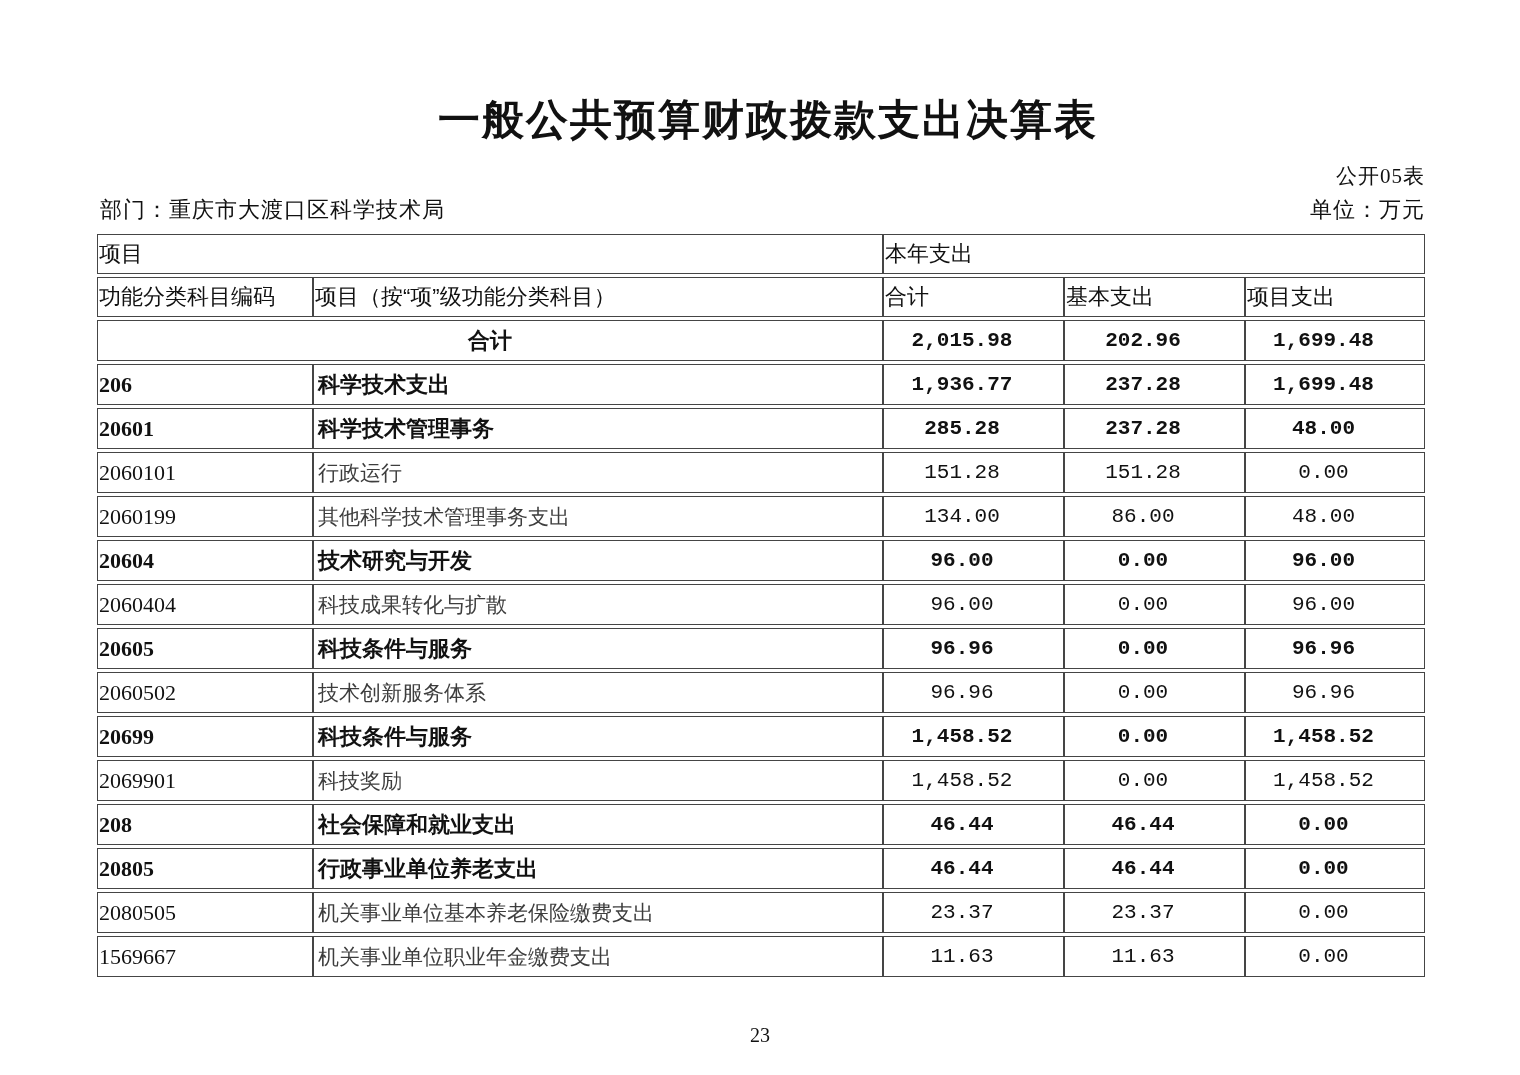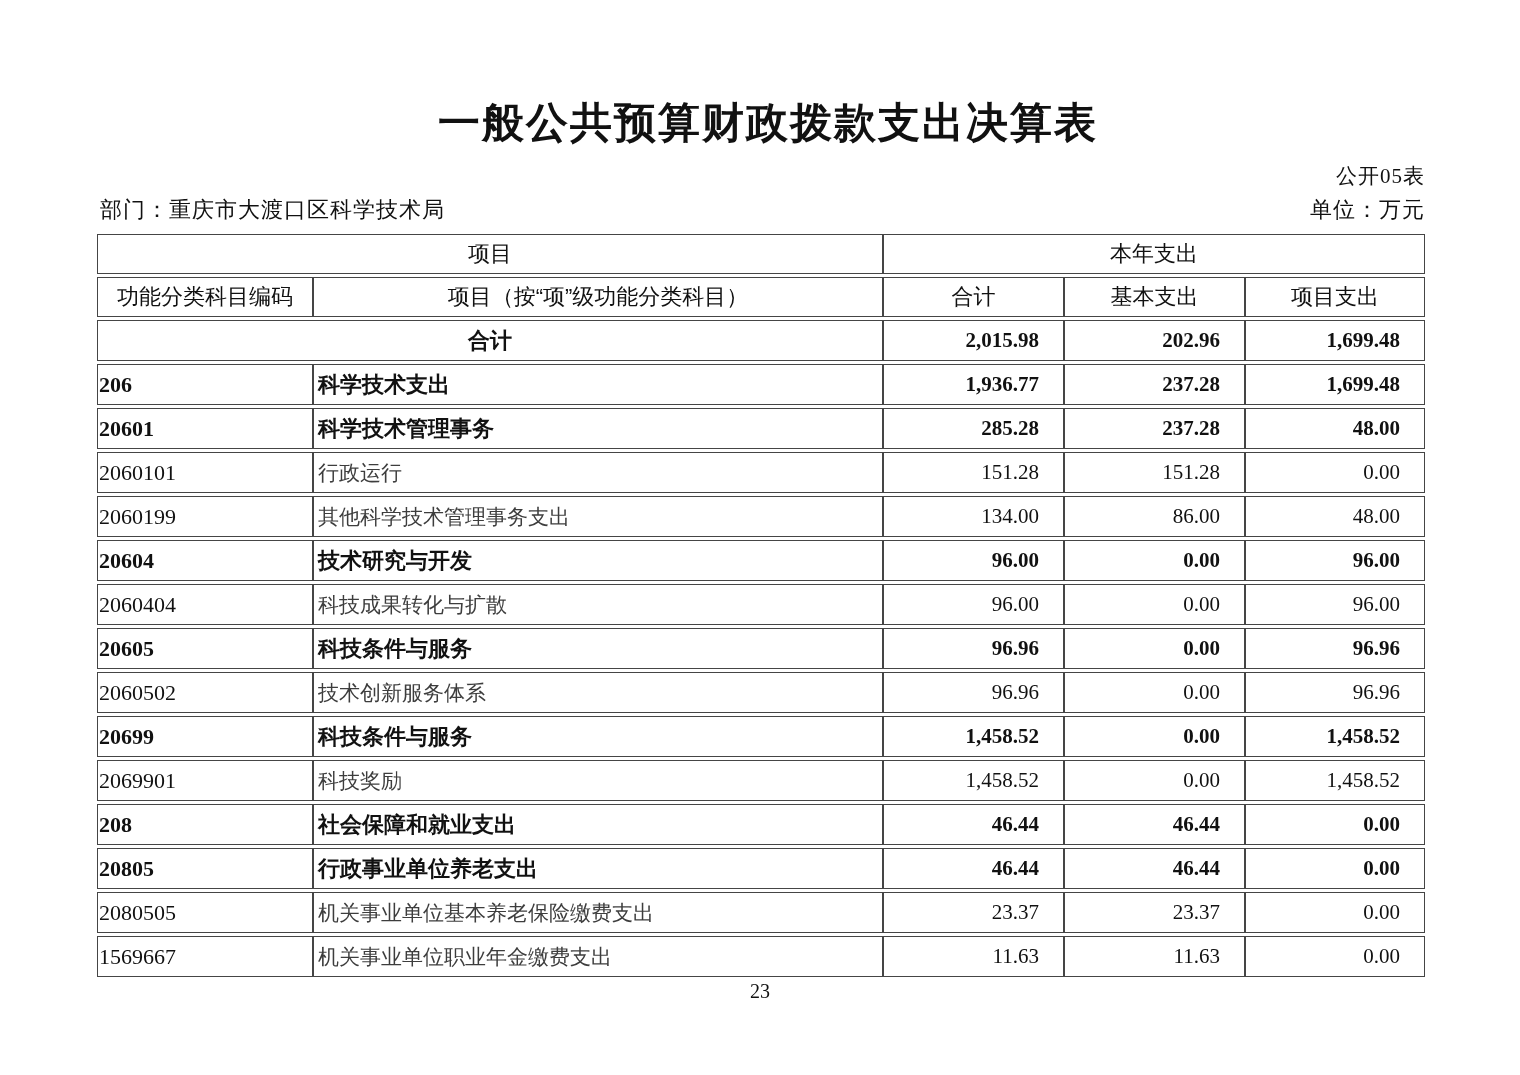--- a/index.html
+++ b/index.html
@@ -13,21 +13,21 @@
   }
   .page {
     position: relative;
     width: 1520px;
     height: 1075px;
     overflow: hidden;
   }
   .doc-title {
     margin: 100px 0 14px 16px;
     text-align: center;
-    font-family: Liberation Serif, serif;
+    font-family: Liberation Mono, monospace;
     font-weight: bold;
     font-size: 42px;
     line-height: 1.1;
     letter-spacing: 2px;
   }
   .meta {
     margin: 16px 95px 6px 100px;
   }
   .doc-label {
     text-align: right;
@@ -54,59 +54,60 @@
     border: 1px solid #454545;
     background: #ffffff;
     overflow: hidden;
     white-space: nowrap;
   }
   thead th {
     font-family: "Liberation Sans", sans-serif;
     font-weight: normal;
     font-size: 22px;
     height: 36px;
-    text-align: center;
+    text-align: left;
   }
   tbody td {
     height: 37px;
     font-size: 21px;
   }
   td.code {
     font-size: 22px;
     font-family: "Liberation Serif", serif;
   }
   td.name {
     padding-left: 4px;
     font-family: "Liberation Serif", serif;
     color: #3d3d3d;
     font-size: 21px;
   }
   td.num {
-    text-align: right;
+    text-align: center;
     padding-right: 24px;
-    font-family: Liberation Serif, serif;
+    font-family: Liberation Mono, monospace;
   }
   tr.emph td {
     font-weight: bold;
     color: #111111;
   }
   tr.emph td.name {
     font-family: "Liberation Sans", sans-serif;
     font-size: 22px;
     color: #111111;
   }
   td.merged-total {
     text-align: center;
     font-family: "Liberation Sans", sans-serif;
     font-weight: normal;
     font-size: 22px;
     color: #111111;
   }
   .page-number {
     text-align: center;
+    margin-top: 44px;
     font-size: 20px;
   }
 </style>
 </head>
 <body>
 
 <div class="page">
 
   <h1 class="doc-title">一般公共预算财政拨款支出决算表</h1>
 

